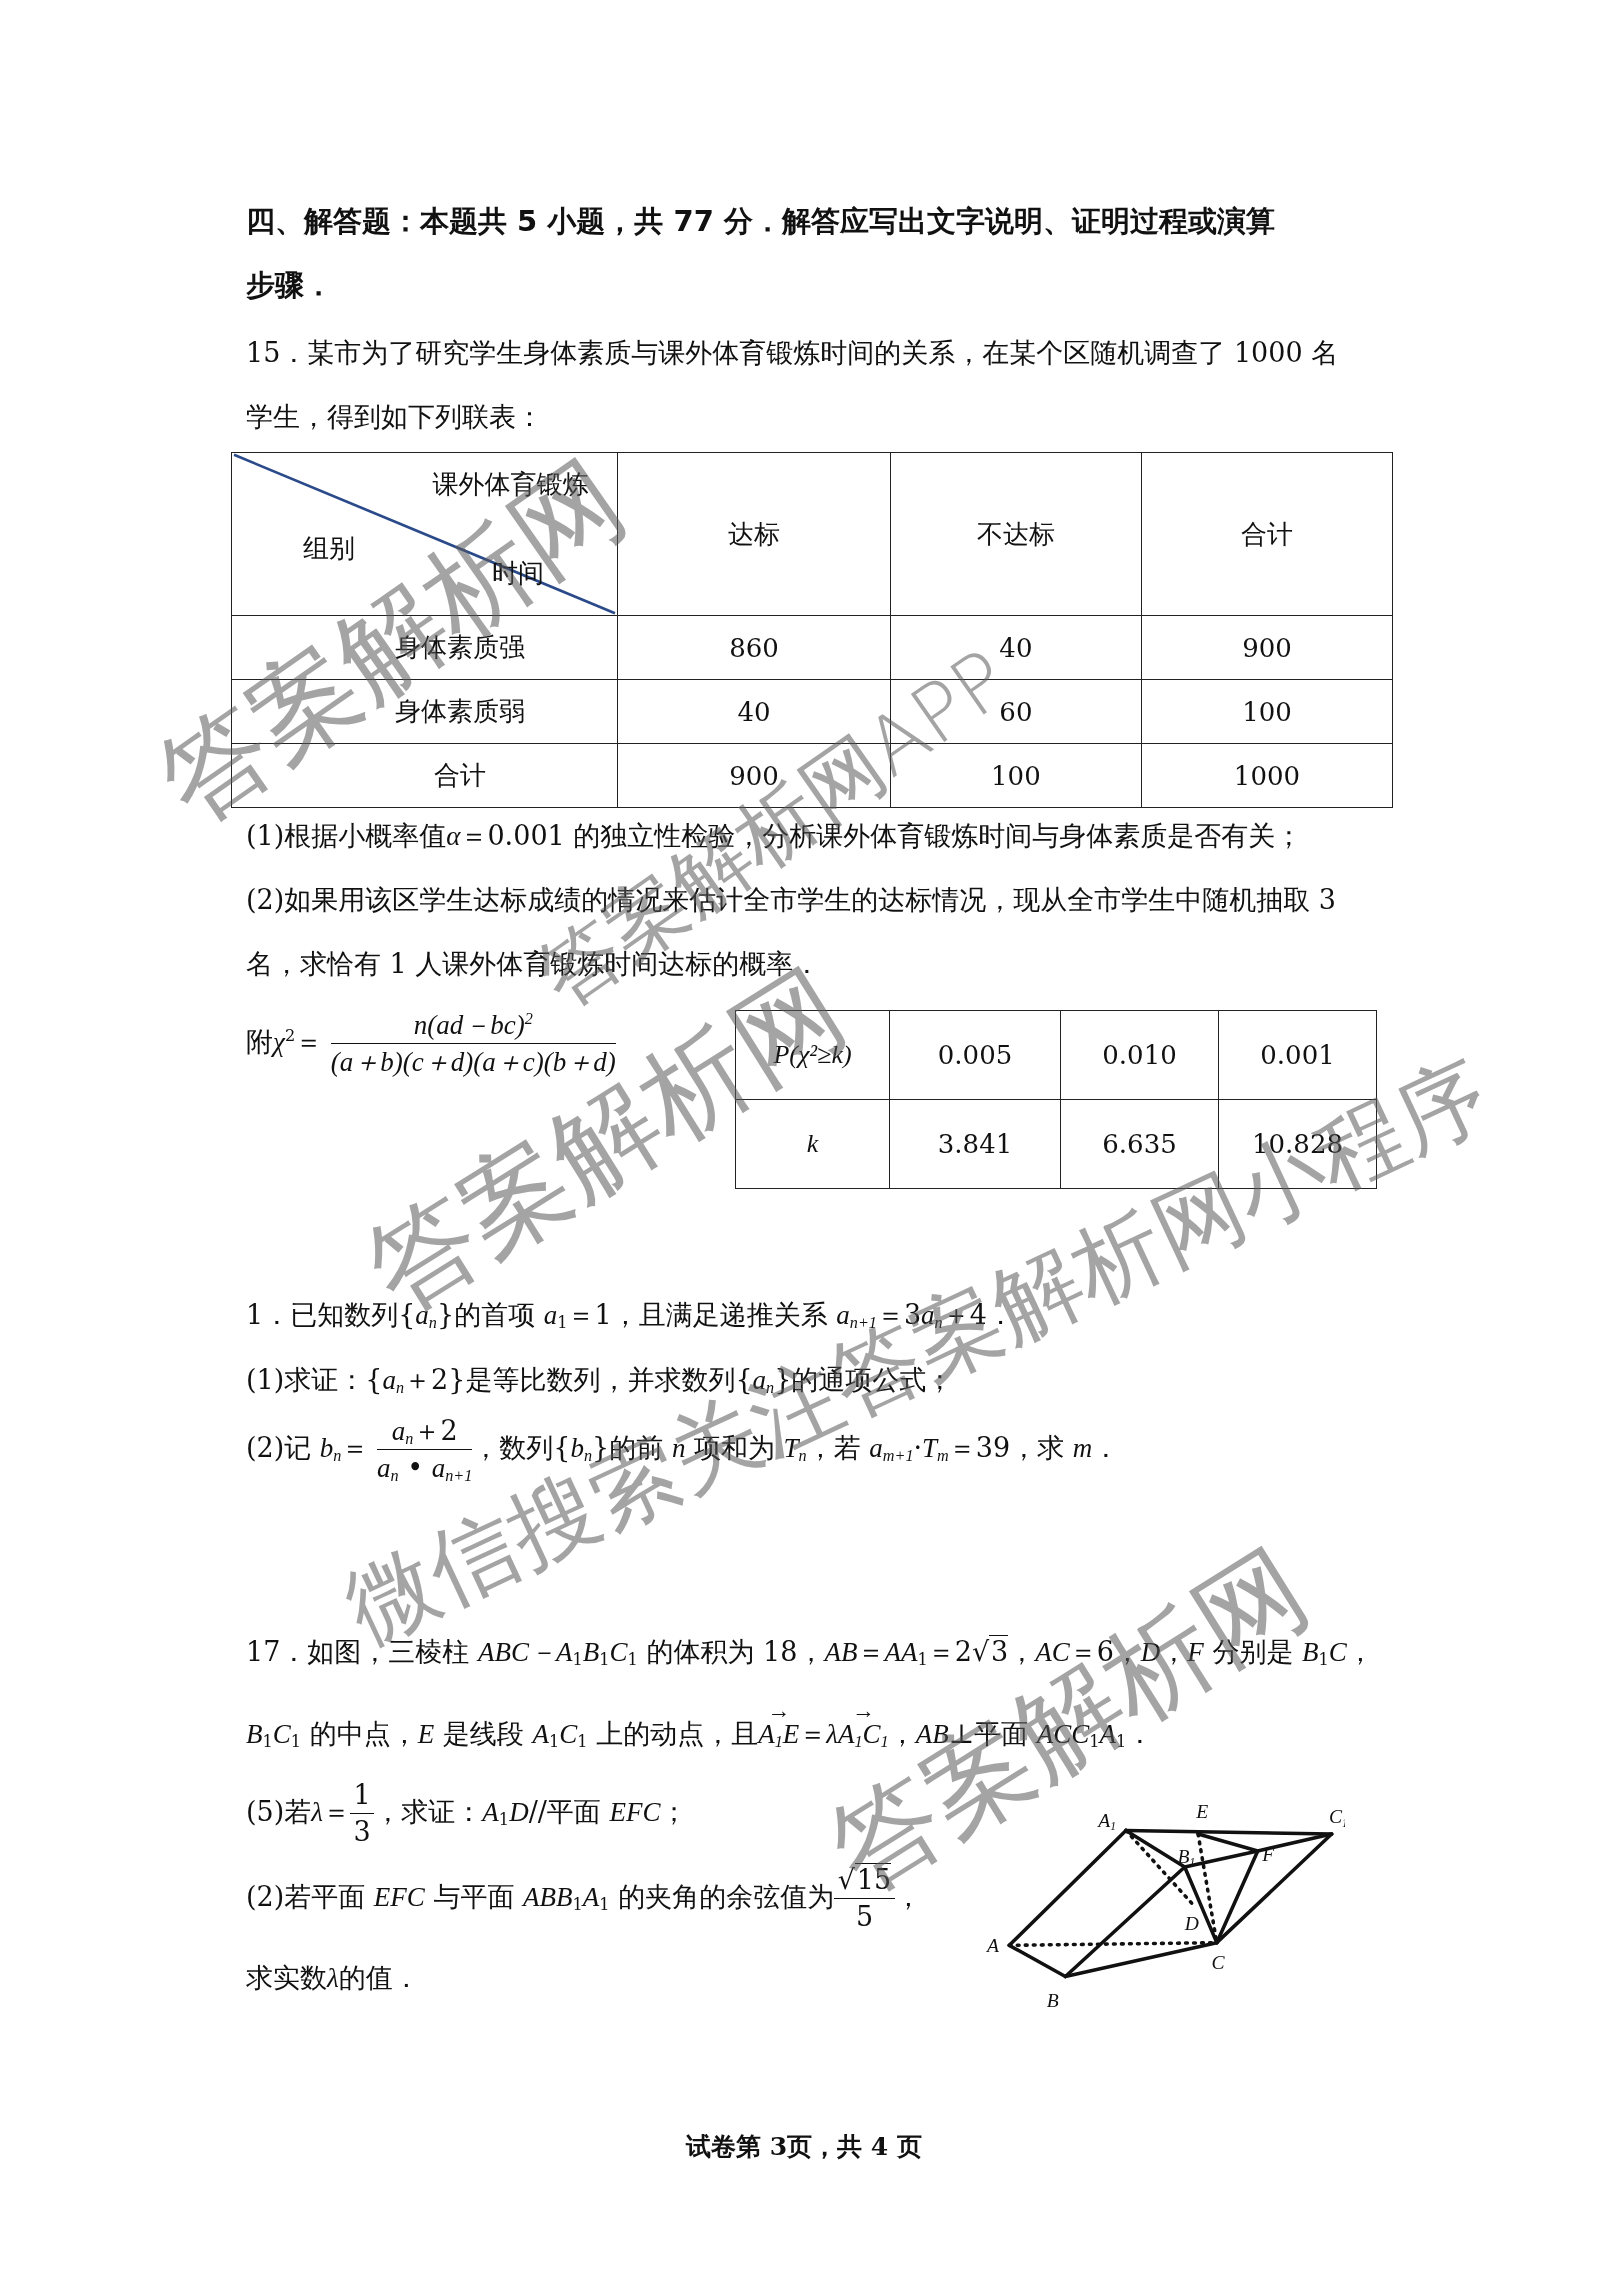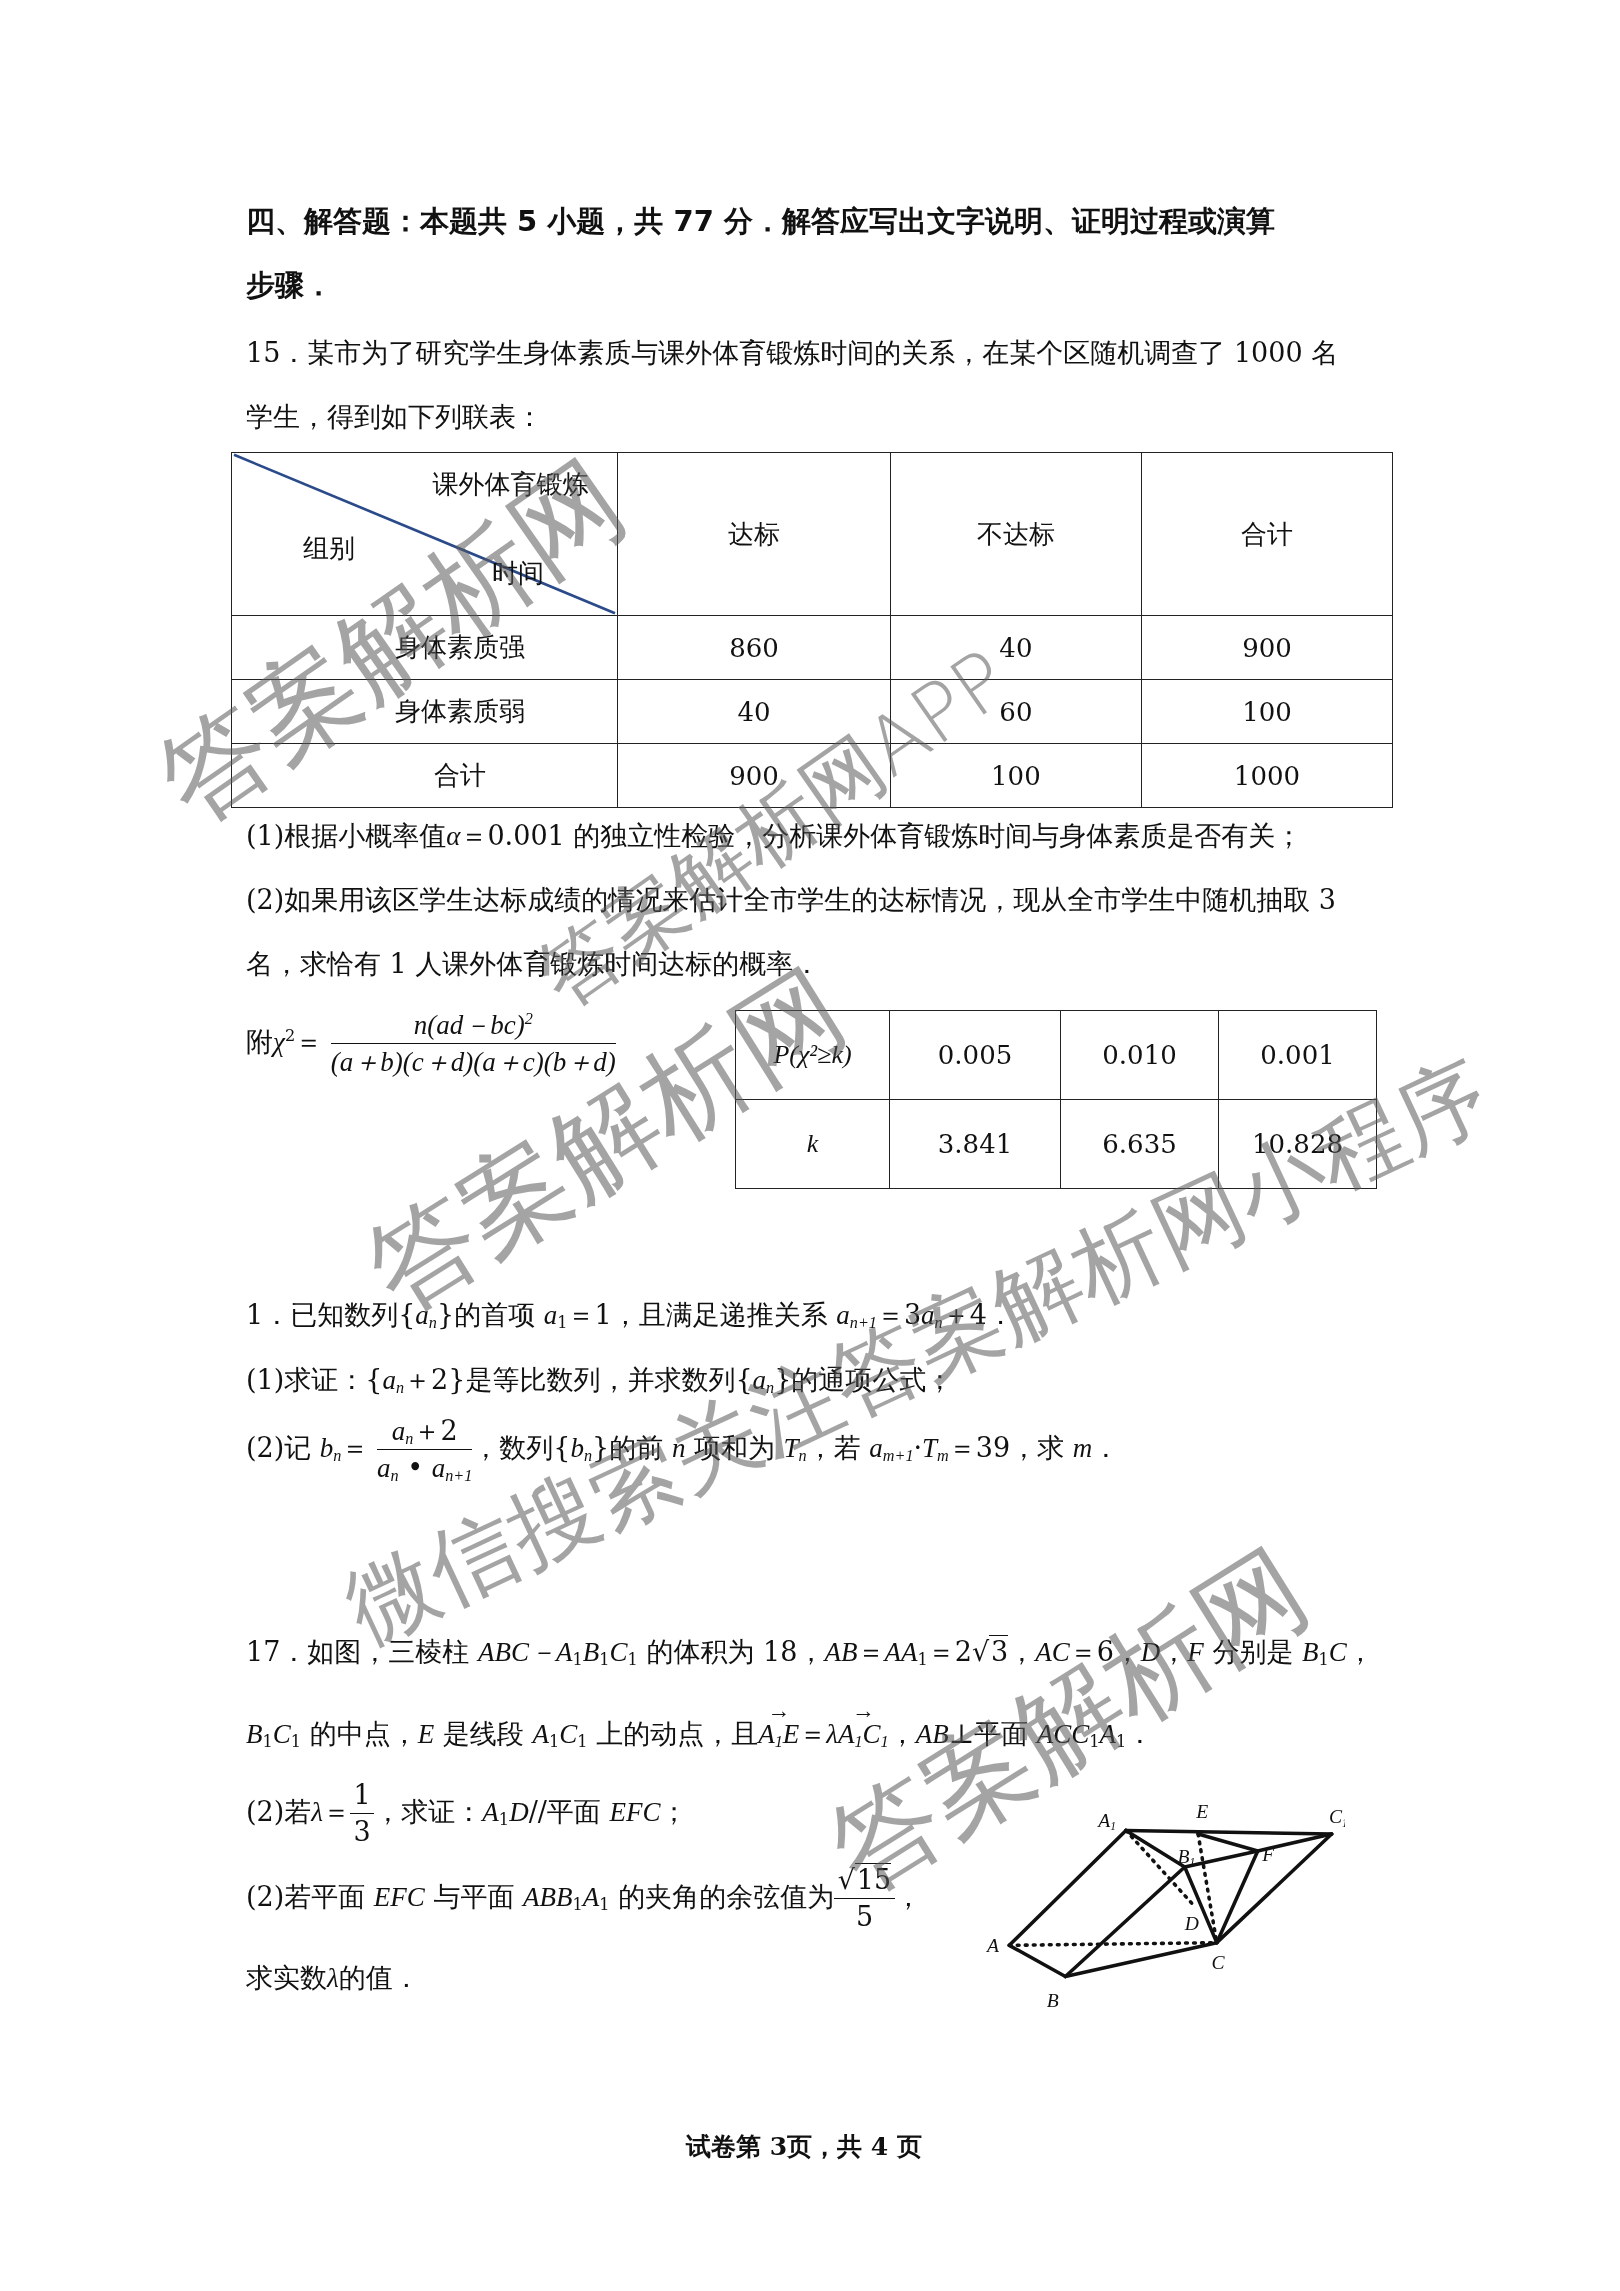--- a/index.html
+++ b/index.html
@@ -130,21 +130,21 @@
     </span><span>，数列{</span><i>b</i><sub class="it">n</sub><span>}的前 </span><i>n</i><span> 项和为 </span><i>T</i><sub class="it">n</sub><span>，若 </span><i>a</i><sub class="it">m+1</sub><span>·</span><i>T</i><sub class="it">m</sub><span>＝39，求 </span><i>m</i><span>．</span>
   </div>
 
   <div class="line" style="top:1634px;">
     <span>17．如图，三棱柱 </span><i>ABC－A</i><sub>1</sub><i>B</i><sub>1</sub><i>C</i><sub>1</sub><span> 的体积为 18，</span><i>AB</i><span>＝</span><i>AA</i><sub>1</sub><span>＝2</span>√<span class="sqrt">3</span><span>，</span><i>AC</i><span>＝6，</span><i>D</i><span>，</span><i>F</i><span> 分别是 </span><i>B</i><sub>1</sub><i>C</i><span>，</span>
   </div>
   <div class="line" style="top:1716px;">
     <i>B</i><sub>1</sub><i>C</i><sub>1</sub><span> 的中点，</span><i>E</i><span> 是线段 </span><i>A</i><sub>1</sub><i>C</i><sub>1</sub><span> 上的动点，且</span><i class="vec"><span>A</span><sub>1</sub><span>E</span></i>＝<i>λ</i><i class="vec"><span>A</span><sub>1</sub><span>C</span><sub>1</sub></i><span>，</span><i>AB</i><span>⊥平面 </span><i><span>A</span><span>C</span><span>C</span></i><sub>1</sub><i>A</i><sub>1</sub><span>．</span>
   </div>
   <div class="line" style="top:1777px;line-height:normal;">
-    <span>(2)若</span><i>λ</i>＝<span class="frac"><span class="num">1</span><span class="den">3</span></span><span>，求证：</span><i>A</i><sub>1</sub><i>D</i><span>//平面 </span><i>EFC</i><span>；</span>
+    <span>(5)若</span><i>λ</i>＝<span class="frac"><span class="num">1</span><span class="den">3</span></span><span>，求证：</span><i>A</i><sub>1</sub><i>D</i><span>//平面 </span><i>EFC</i><span>；</span>
   </div>
   <div class="line" style="top:1862px;line-height:normal;">
     <span>(2)若平面 </span><i>EFC</i><span> 与平面 </span><i>ABB</i><sub>1</sub><i>A</i><sub>1</sub><span> 的夹角的余弦值为</span><span class="frac"><span class="num">√<span class="sqrt">15</span></span><span class="den">5</span></span><span>，</span>
   </div>
   <div class="line" style="top:1960px;">
     <span>求实数</span><i>λ</i><span>的值．</span>
   </div>
 
   <svg class="figure" width="374" height="223" viewBox="0 0 420 250">
     <g stroke="#111" stroke-width="4" fill="none" stroke-linecap="round">

